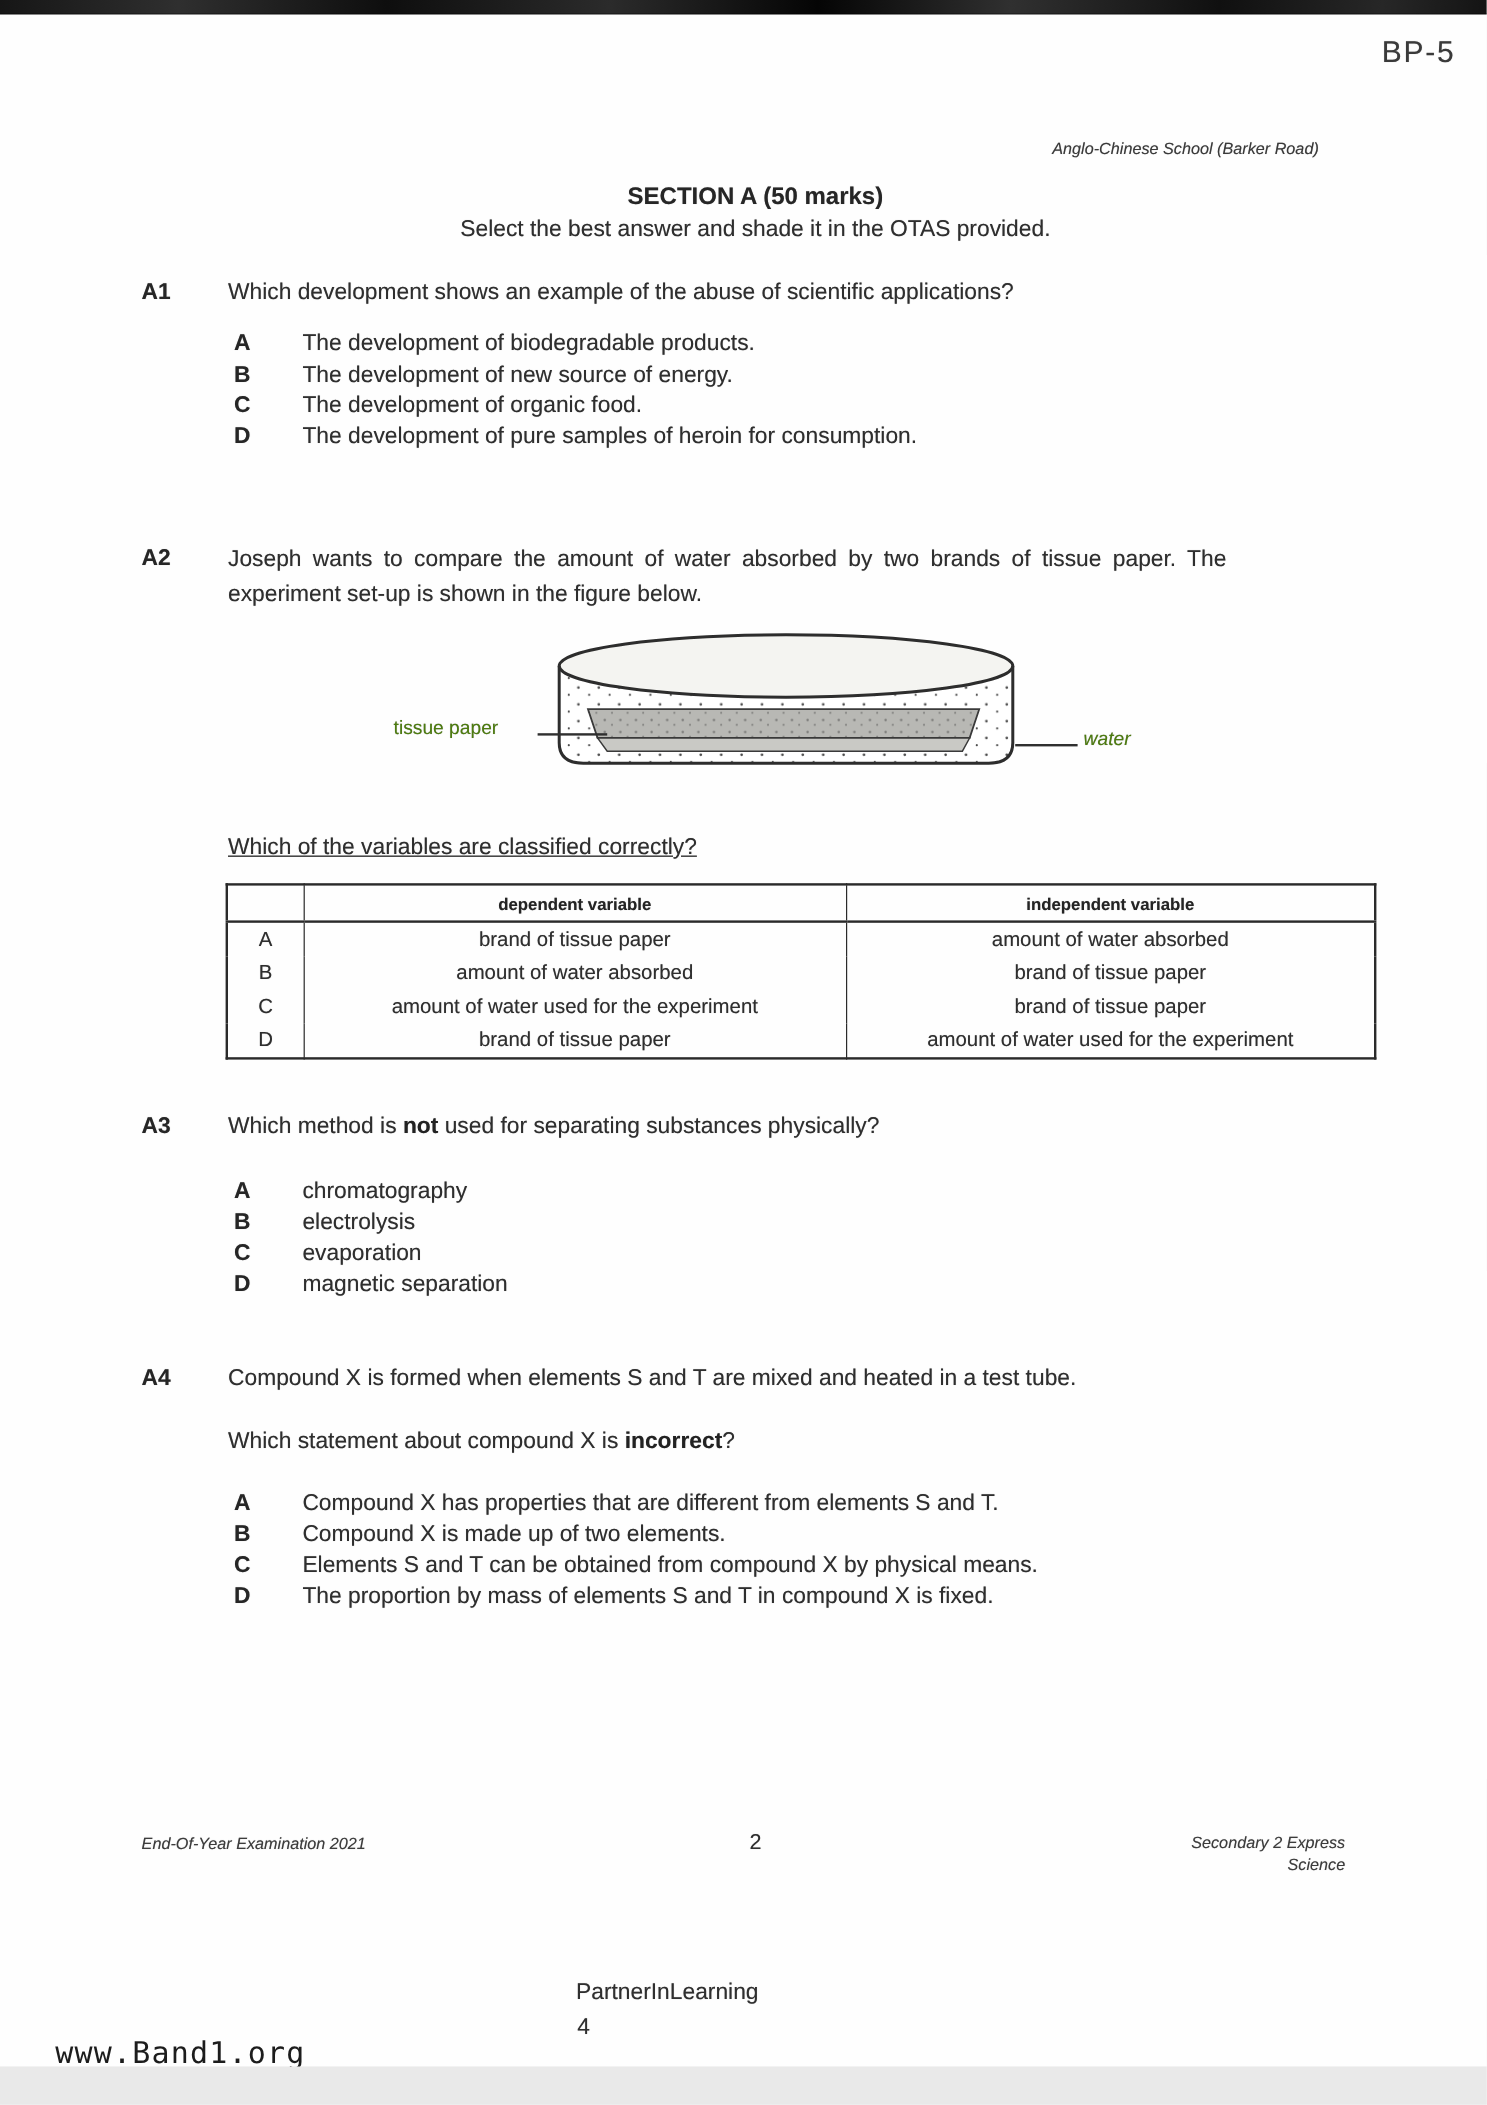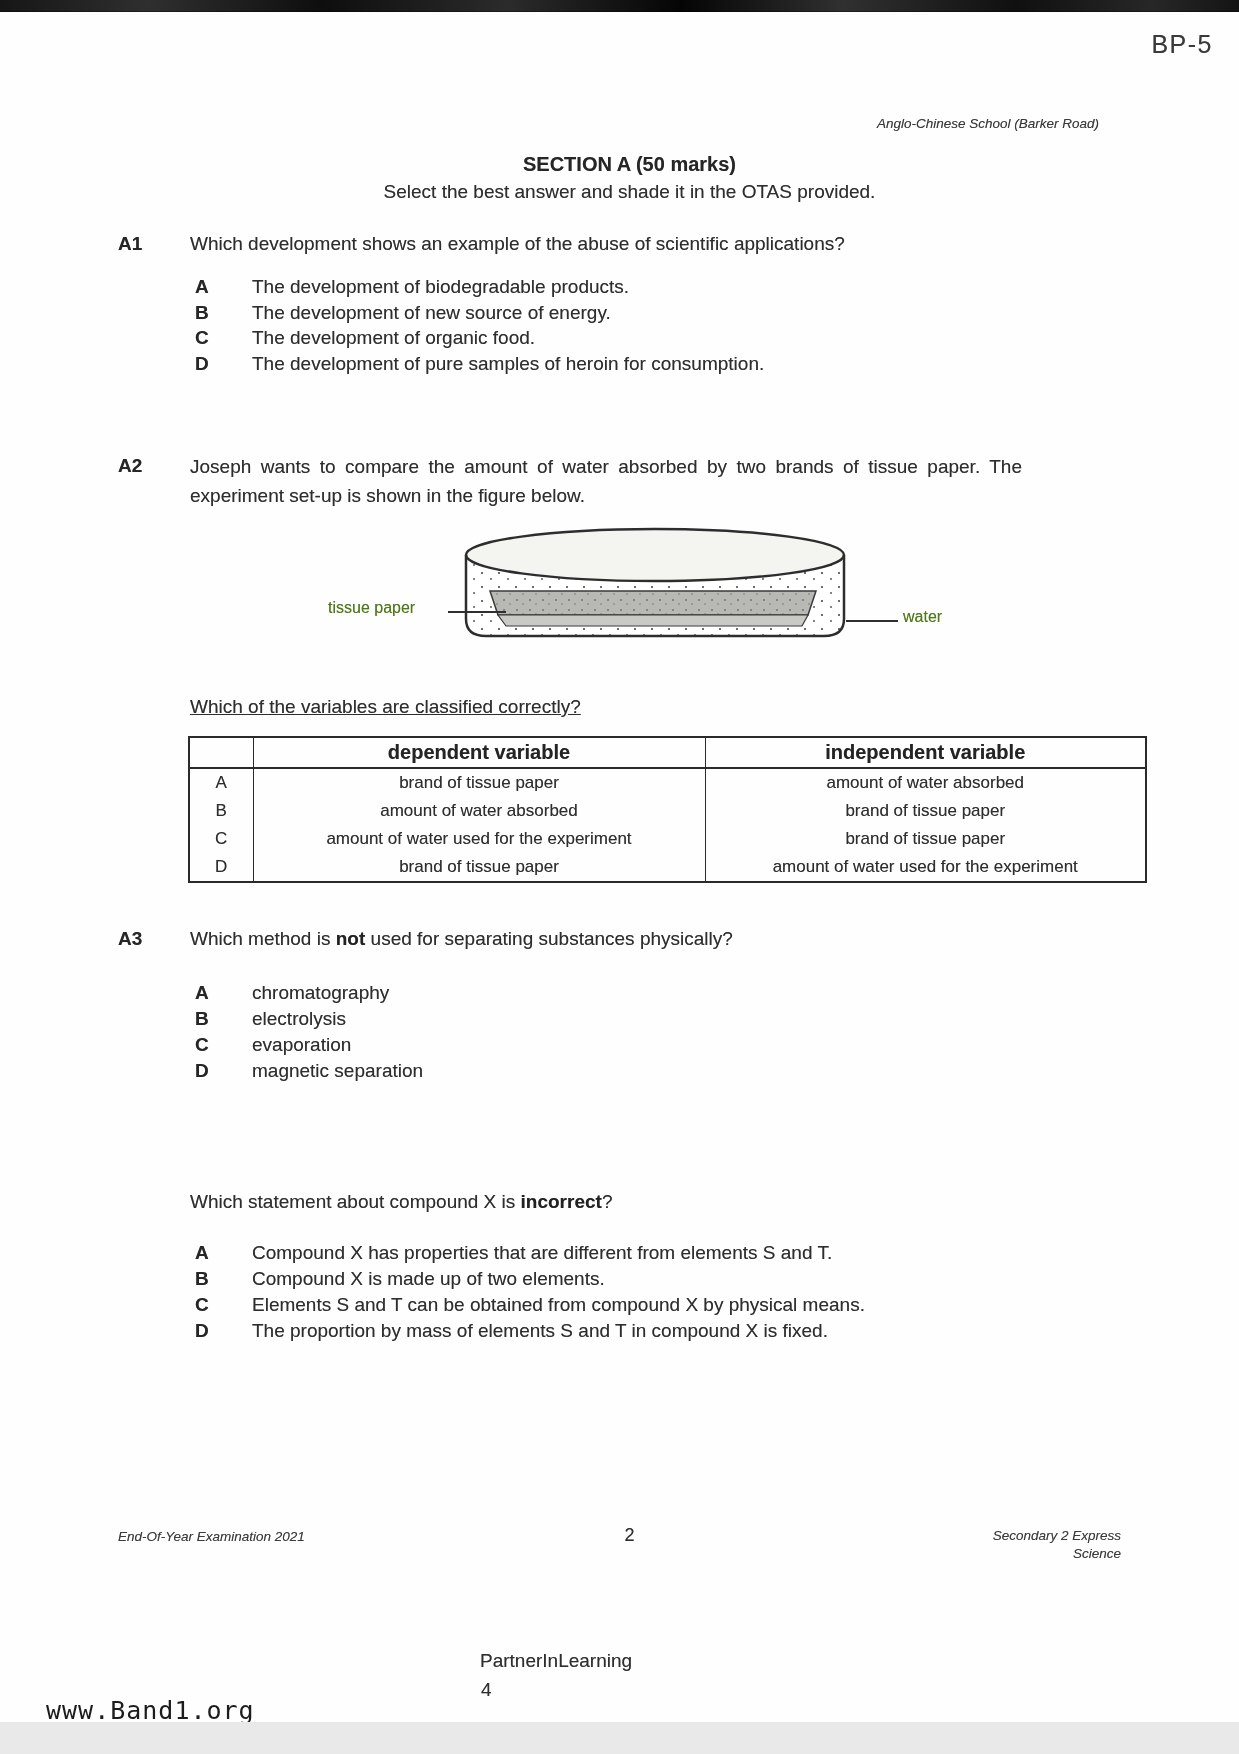--- a/index.html
+++ b/index.html
@@ -34,21 +34,21 @@
   .lh26 .opt-row{line-height:26px;}
   .fig-label{font-size:16px;color:#4d7c0f;}
   .pointer-line{height:0;border-top:2px solid #2f2f2f;z-index:3;}
   .sub-q{font-size:19px;}
   table.var-table{border-collapse:collapse;table-layout:fixed;}
   table.var-table th, table.var-table td{
     border-left:1.5px solid #2a2a2a;border-right:1.5px solid #2a2a2a;
     text-align:center;padding:1px 4px;overflow:hidden;white-space:nowrap;
   }
   table.var-table{border:2.5px solid #2a2a2a;}
-  table.var-table th{font-size:20px;font-weight:bold;border-bottom:2px solid #2a2a2a;height:27px;color:#242424;}
+  table.var-table th{font-size:14px;font-weight:bold;border-bottom:2px solid #2a2a2a;height:27px;color:#242424;}
   table.var-table td{font-size:17px;height:26px;color:#2e2e2e;}
   .footer-txt{font-size:13.5px;font-style:italic;color:#3c3c3c;}
   .footer-page{font-size:18px;color:#2e2e2e;}
   .partner{font-size:19px;color:#2f2f2f;}
   .watermark{font-family:"DejaVu Sans Mono", monospace;font-size:25px;letter-spacing:1px;color:#1c1c1c;text-shadow:none;}
   .smudge{background:rgba(110,110,110,0.16);border-radius:3px;}
   b{color:#222;}
 </style>
 </head>
 <body>
@@ -106,21 +106,21 @@
     <path d="M 4,28 L 4,92 Q 4,109 24,109 L 362,109 Q 382,109 382,92 L 382,28 Z" fill="#ffffff"></path>
     <path d="M 4,28 L 4,92 Q 4,109 24,109 L 362,109 Q 382,109 382,92 L 382,28 Z" fill="url(#stipple)"></path>
     <ellipse cx="193" cy="28" rx="189" ry="26" fill="#f4f4f1" stroke="#2d2d2d" stroke-width="2.5"></ellipse>
     <polygon points="28,64 354,64 346,88 36,88" fill="#b8b8b4" stroke="#3a3a3a" stroke-width="1.5"></polygon>
     <polygon points="28,64 354,64 346,88 36,88" fill="url(#tissueDots)"></polygon>
     <polygon points="36,88 346,88 340,99 44,99" fill="#c9c9c5" stroke="#3a3a3a" stroke-width="1.2"></polygon>
     <path d="M 4,28 L 4,92 Q 4,109 24,109 L 362,109 Q 382,109 382,92 L 382,28" fill="none" stroke="#2d2d2d" stroke-width="2.5"></path>
   </svg>
   <span class="abs fig-label" style="left:328px;top:599px;">tissue paper</span>
   <div class="abs pointer-line" style="left:448px;top:611px;width:58px;"></div>
-  <span class="abs fig-label" style="left:903px;top:608px;">water</span>
+  <span class="abs fig-label" style="left:903px;top:608px;font-style:italic;">water</span>
   <div class="abs pointer-line" style="left:846px;top:620px;width:52px;"></div>
 
   <div class="abs sub-q" style="left:190px;top:696px;text-decoration:underline;">Which of the variables are classified correctly?</div>
 
   <table class="abs var-table" style="left:188px;top:736px;width:957px;">
     <colgroup>
         <col style="width:64px">
         <col style="width:452px">
         <col style="width:441px">
       </colgroup>
@@ -171,20 +171,24 @@
     <div class="opt-row">
       <span class="opt-letter">C</span>
       <span class="opt-text">evaporation</span>
     </div>
     <div class="opt-row">
       <span class="opt-letter">D</span>
       <span class="opt-text">magnetic separation</span>
     </div>
   </div>
 
+  <div class="abs q-row" style="left:118px;top:1135px;width:960px;">
+    <span class="q-num">A4</span>
+    <span class="q-text">Compound X is formed when elements S and T are mixed and heated in a test tube.</span>
+  </div>
   <div class="abs sub-q" style="left:190px;top:1191px;"><span>Which statement about compound X is </span><b>incorrect</b><span>?</span></div>
   <div class="abs lh26" style="left:195px;top:1240px;">
     <div class="opt-row">
       <span class="opt-letter">A</span>
       <span class="opt-text">Compound X has properties that are different from elements S and T.</span>
     </div>
     <div class="opt-row">
       <span class="opt-letter">B</span>
       <span class="opt-text">Compound X is made up of two elements.</span>
     </div>

